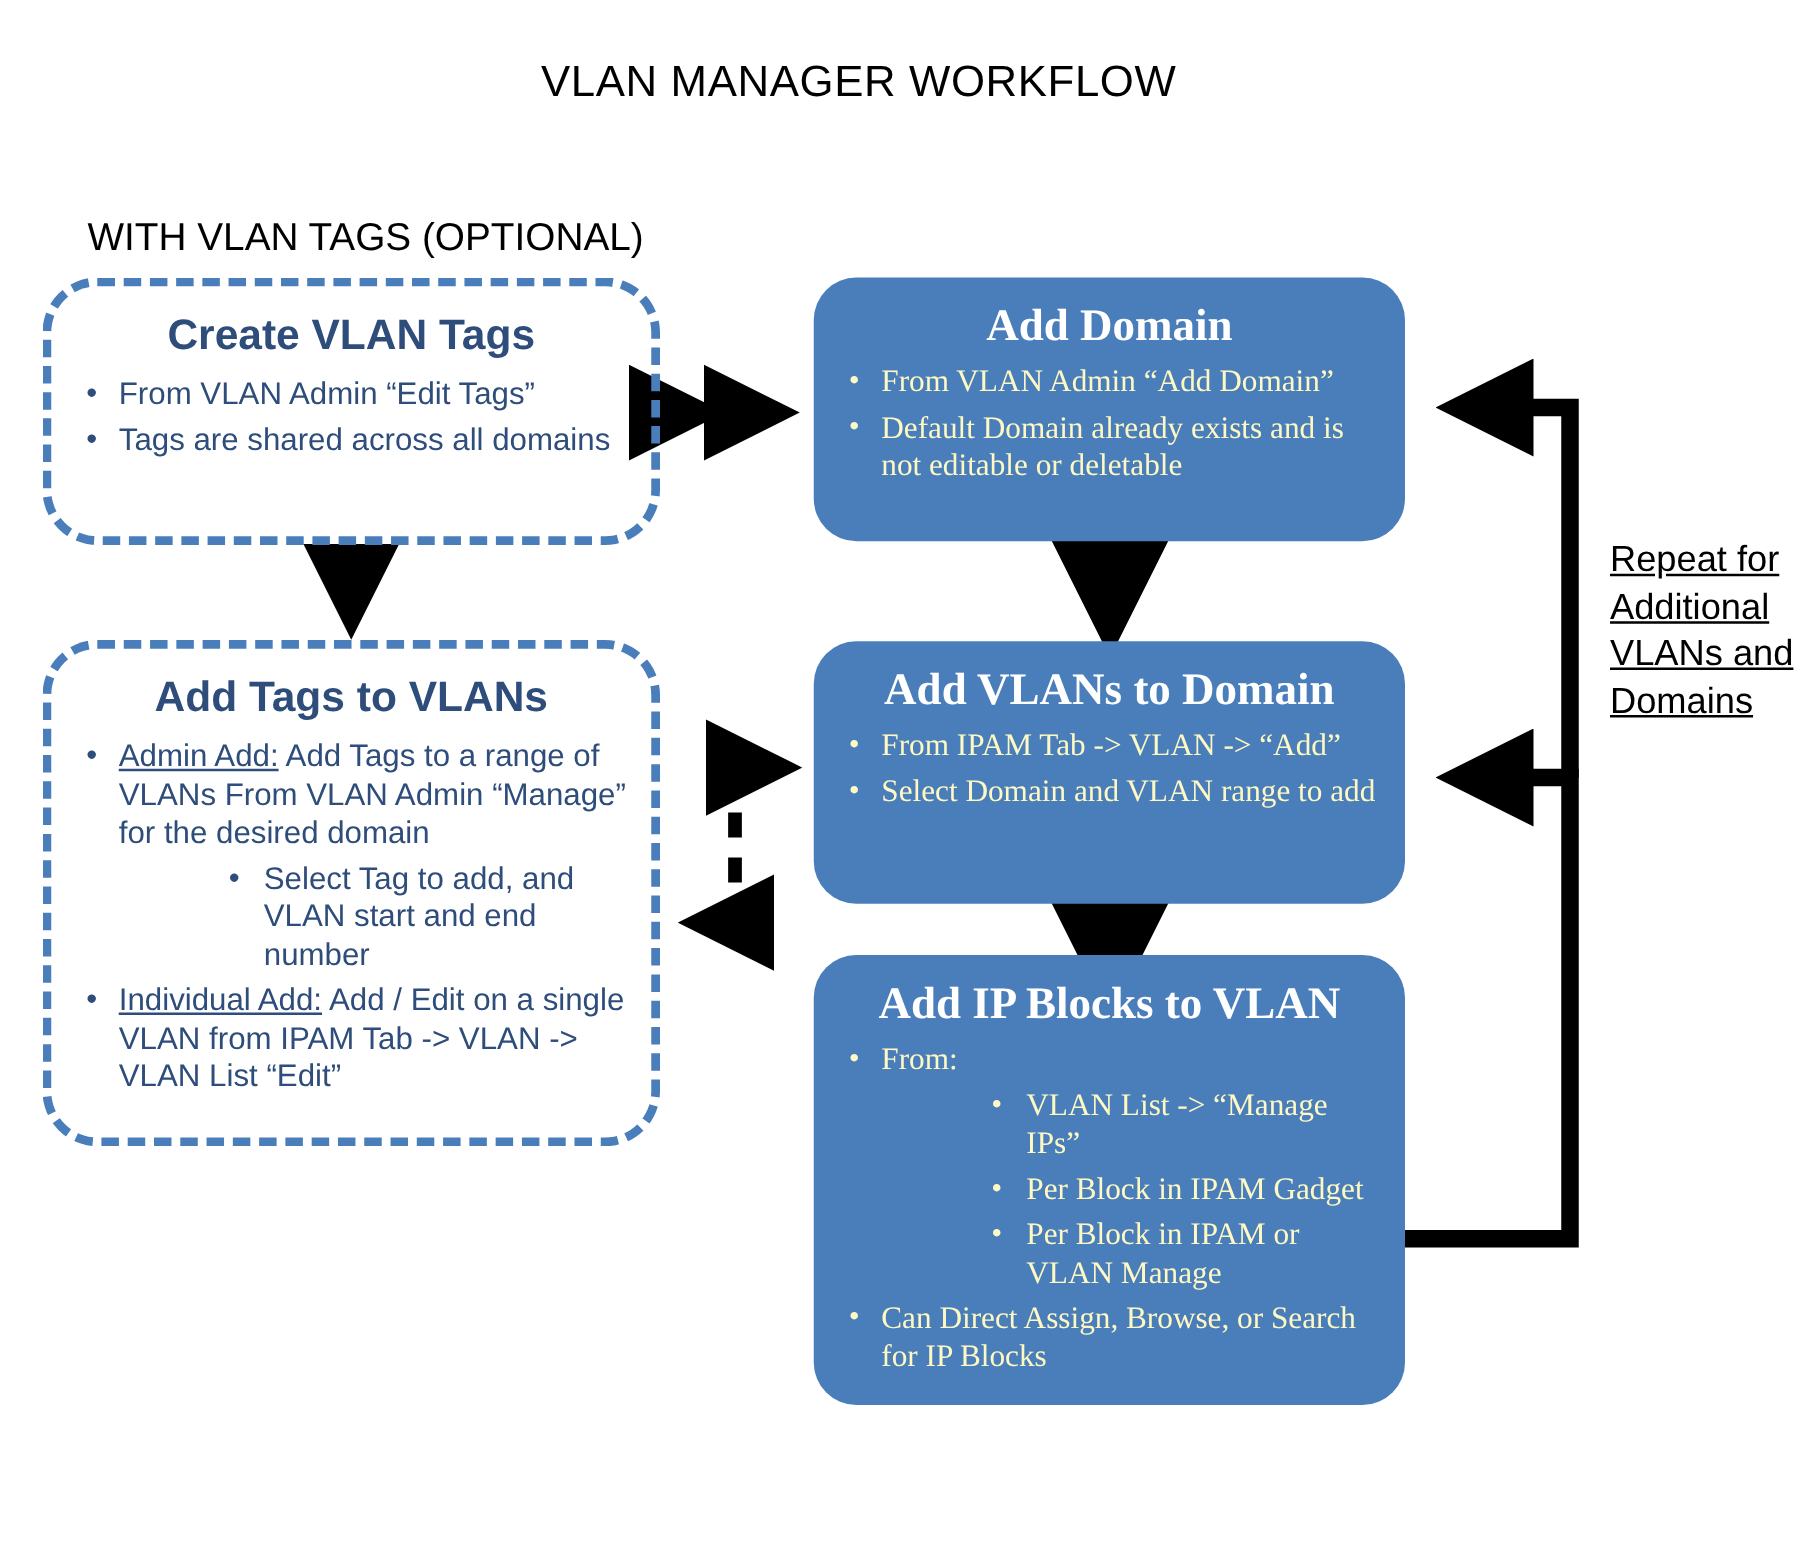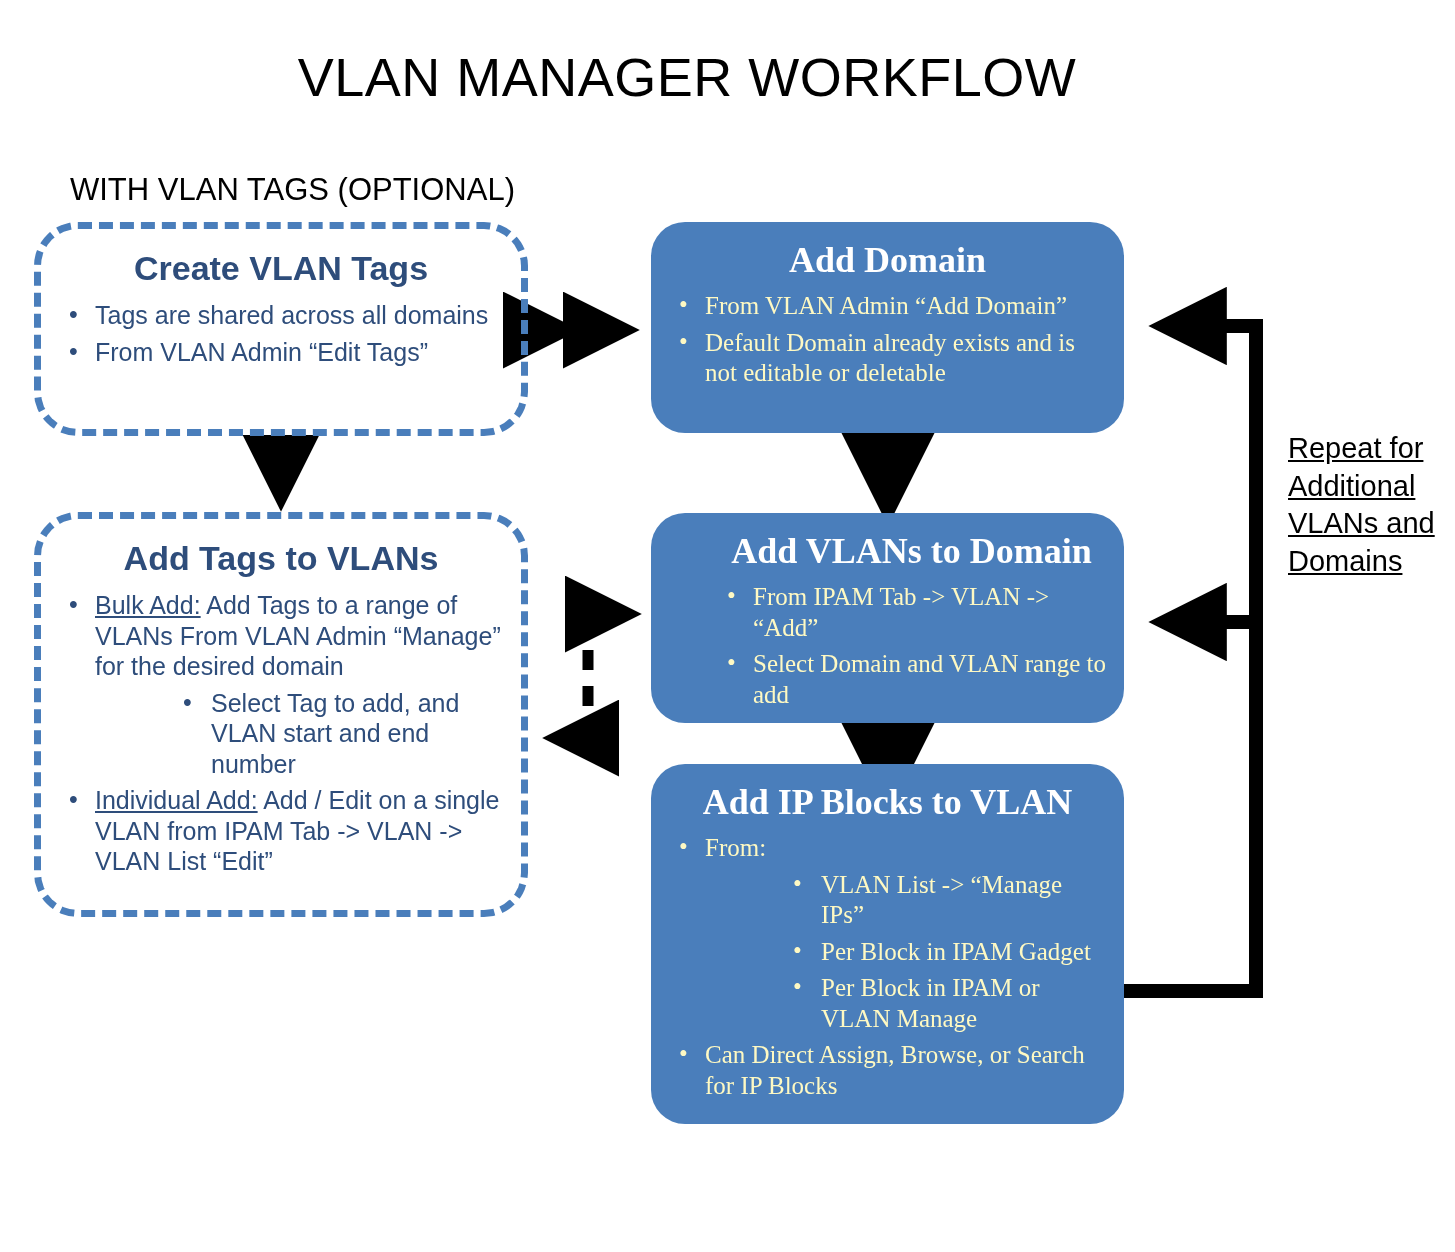--- a/index.html
+++ b/index.html
@@ -18,21 +18,21 @@
     overflow: hidden;
   }
 
   
   .title {
     position: absolute;
     left: 0;
     top: 46px;
     width: 1374px;
     text-align: center;
-    font-size: 54px;
+    font-size: 35px;
     font-weight: 400;
     letter-spacing: 0.5px;
     color: #000000;
     font-family: "Liberation Sans", sans-serif;
   }
 
   
   .section-caption {
     position: absolute;
     left: 70px;
@@ -179,33 +179,33 @@
   </svg>
 
   <div class="title">VLAN MANAGER WORKFLOW</div>
 
   <div class="section-caption">WITH VLAN TAGS (OPTIONAL)</div>
 
   <div class="dashed-box" style="left:34px; top:222px; width:494px; height:214px;">
     <div class="box-title">Create VLAN Tags</div>
     <ul class="bullets">
       <li>
+        <span>From  VLAN Admin “Edit Tags”</span>
+      </li>
+      <li>
         <span>Tags are shared across all domains</span>
-      </li>
-      <li>
-        <span>From  VLAN Admin “Edit Tags”</span>
       </li>
     </ul>
   </div>
 
   <div class="dashed-box" style="left:34px; top:512px; width:494px; height:405px;">
     <div class="box-title">Add  Tags to VLANs</div>
     <ul class="bullets">
       <li>
-        <span class="lead">Bulk Add:</span><span> Add Tags to a range of VLANs From  VLAN Admin “Manage” for the desired domain</span>
+        <span class="lead">Admin Add:</span><span> Add Tags to a range of VLANs From  VLAN Admin “Manage” for the desired domain</span>
       </li>
       <li class="sub">
         <span>Select Tag to add, and VLAN start and end number</span>
       </li>
       <li>
         <span class="lead">Individual Add:</span><span> Add / Edit on a single VLAN from IPAM Tab -&gt; VLAN -&gt; VLAN List  “Edit”</span>
       </li>
     </ul>
   </div>
 
@@ -214,21 +214,21 @@
     <ul class="bullets">
       <li>
         <span>From  VLAN Admin “Add Domain”</span>
       </li>
       <li>
         <span>Default Domain already exists and is not editable or deletable</span>
       </li>
     </ul>
   </div>
 
-  <div class="blue-box" style="left:651px; top:513px; width:473px; height:210px;padding-left:48px;">
+  <div class="blue-box" style="left:651px; top:513px; width:473px; height:210px;">
     <div class="box-title">Add VLANs to Domain</div>
     <ul class="bullets">
       <li>
         <span>From  IPAM Tab -&gt; VLAN -&gt; “Add”</span>
       </li>
       <li>
         <span>Select Domain and VLAN range to add</span>
       </li>
     </ul>
   </div>

